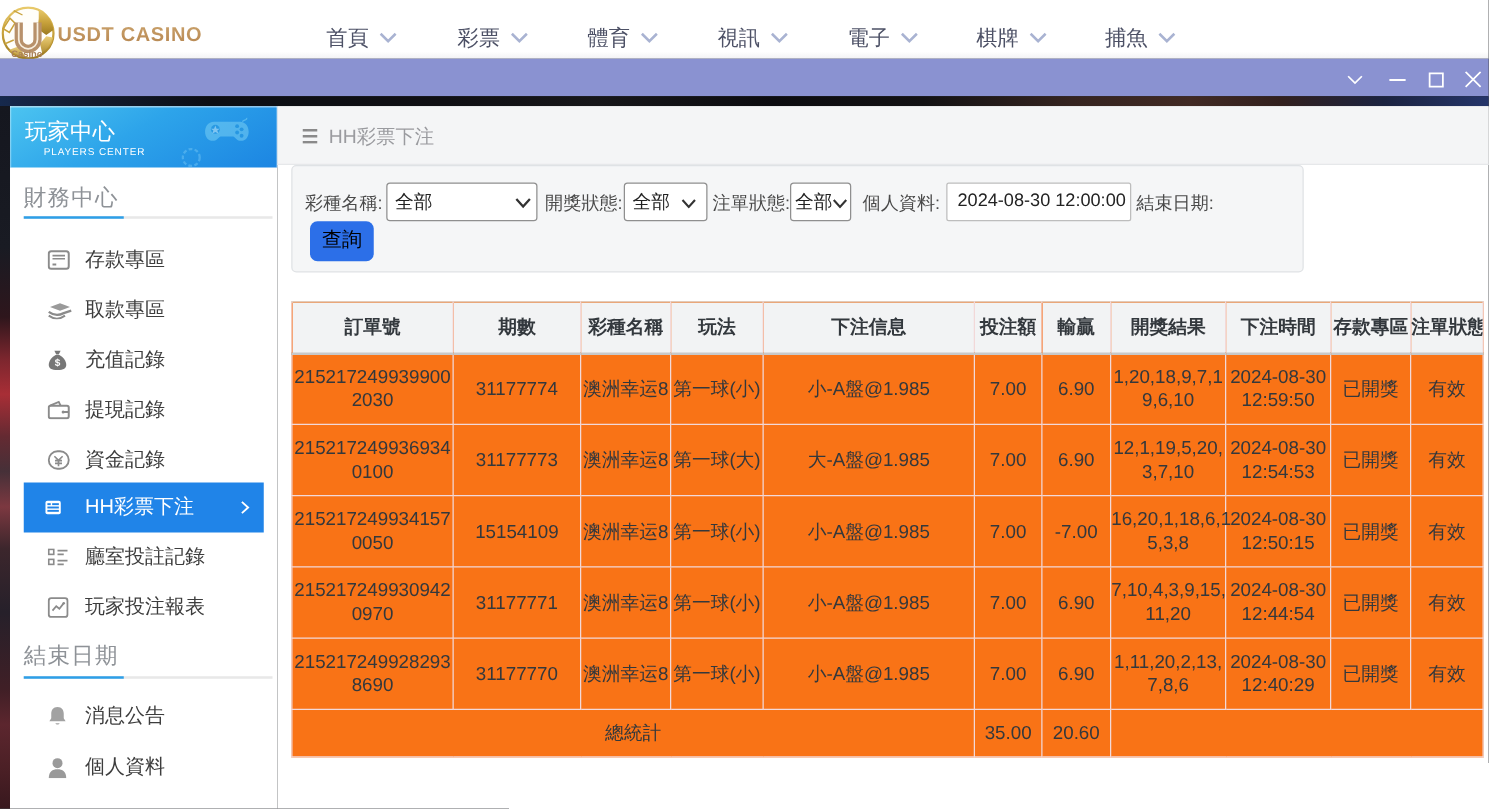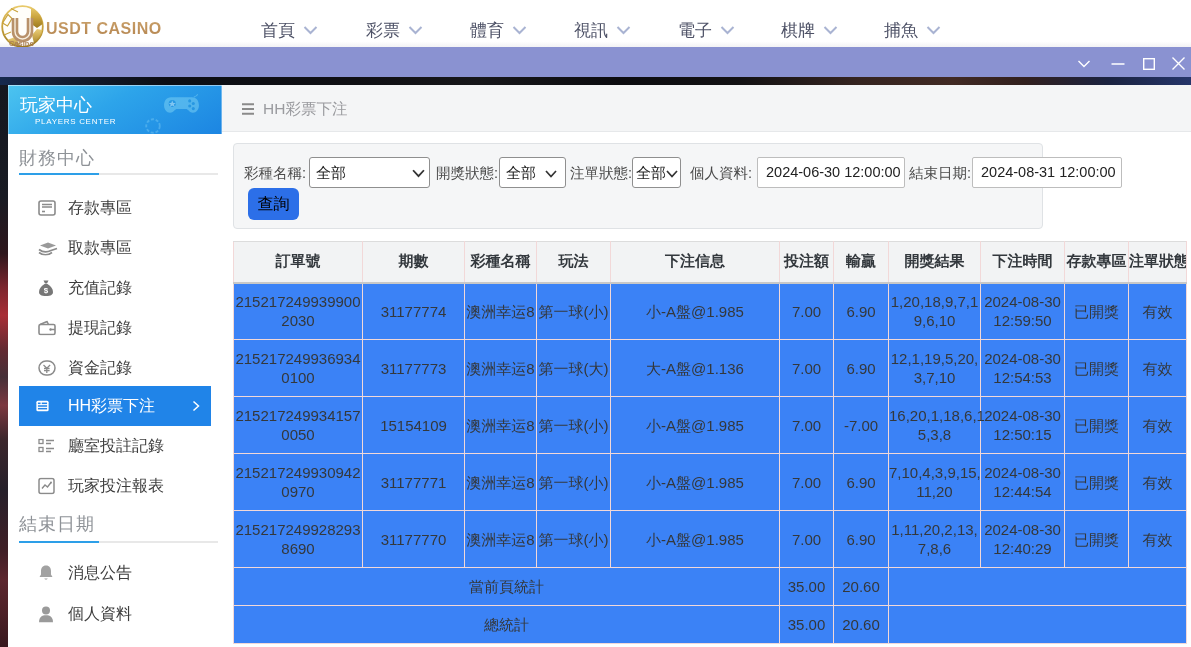--- a/index.html
+++ b/index.html
@@ -39,29 +39,29 @@
 .mactive { position:absolute; left:11px; top:301px; width:192px; height:39.5px; background:#2084e8; }
 .mactive .mtext { position:absolute; left:49px; top:50%; transform:translateY(-50%); font-size:16px; color:#fff; }
 .mactive svg.ic { position:absolute; left:17px; top:50%; transform:translateY(-50%); }
 .mactive svg.arr { position:absolute; right:10px; top:50%; transform:translateY(-50%); }
 
 
 .content { left:222px; top:85px; width:969px; height:562px; background:#ffffff; }
 .crumb { position:absolute; left:0; top:0; width:969px; height:47px; background:#f4f5f6; border-bottom:1px solid #e6e8ea; }
 .crumb .txt { position:absolute; left:41px; top:14px; font-size:15.5px; color:#9a9b9f; }
 .crumb svg { position:absolute; left:20px; top:18px; }
-.panel { position:absolute; left:11px; top:58px; width:810px; height:86px; background:#f5f6f7; border:1px solid #dfe2e5; border-radius:4px; }
+.panel { position:absolute; left:11px; top:47px; width:810px; height:86px; background:#f5f6f7; border:1px solid #dfe2e5; border-radius:4px; }
 .frow { position:absolute; top:13px; left:0; width:100%; height:32px; }
 .flabel { position:absolute; top:7px; font-size:14.5px; color:#4a4a4a; }
 .fsel { position:absolute; top:0; height:31px; border:1px solid #8f8f8f; border-radius:3px; background:#fff; font-size:15px; color:#222; font-family:"Liberation Sans",sans-serif; padding-left:6px; }
 .finp { position:absolute; top:0; height:31px; white-space:nowrap; overflow:hidden; border:1px solid #bdbdbd; border-radius:2px; background:#fff; font-size:14.5px; color:#222; font-family:"Liberation Sans",sans-serif; padding-left:8px; }
 .qbtn { position:absolute; left:14px; top:44px; width:51px; height:32px; background:#2c6fe8; border-radius:6px; color:#000000; font-size:16px; text-align:center; line-height:32px; }
 
 
-table.grid { position:absolute; left:11px; top:156px; width:953px; border-collapse:collapse; table-layout:fixed; background:#3b82f6; }
+table.grid { position:absolute; left:11px; top:156px; width:953px; border-collapse:collapse; table-layout:fixed; background:#f97316; }
 table.grid th { white-space:nowrap; overflow:hidden; padding:0; background:#f2f3f4; font-size:15px; font-weight:bold; color:#33383d; height:41px;
   border-top:1px solid #dcdcdc; border-bottom:2px solid #c8c8c8; border-right:1px solid #f2d8d8; text-align:center; }
 table.grid td { padding:0; font-size:15px; color:#34383c; text-align:center; height:57.1px;
   border-right:1px solid #f2d8d8; border-bottom:1px solid #f2d8d8; white-space:nowrap; line-height:19px; }
 table.grid th:first-child, table.grid td:first-child { border-left:1px solid #f2d8d8; }
 table.grid tr.sum td { height:38px; }
 </style>
 </head>
 <body>
 
@@ -252,23 +252,22 @@
           </svg></div>
       <div class="flabel" style="left:202px">開獎狀態:</div>
       <div class="fsel" style="left:265px;width:67px;line-height:29px">全部<svg style="position:absolute;right:8px;top:12px" width="12" height="8" viewBox="0 0 12 8">
             <path d="M1 1 L6 6.5 L11 1" stroke="#333" stroke-width="1.7" fill="none"></path>
           </svg></div>
       <div class="flabel" style="left:336px">注單狀態:</div>
       <div class="fsel" style="left:398px;width:49px;line-height:29px;padding-left:3px">全部<svg style="position:absolute;right:2px;top:12px" width="12" height="8" viewBox="0 0 12 8">
             <path d="M1 1 L6 6.5 L11 1" stroke="#333" stroke-width="1.7" fill="none"></path>
           </svg></div>
       <div class="flabel" style="left:456px">個人資料:</div>
-      <div class="finp" style="left:523px;width:148px;line-height:29px">2024-06-30 12:00:00</div>
+      <div class="finp" style="left:523px;width:148px;line-height:29px">2024-08-30 12:00:00</div>
       <div class="flabel" style="left:675px">結束日期:</div>
-      <div class="finp" style="left:738px;width:150px;line-height:29px">2024-08-31 12:00:00</div>
     </div>
     <div class="qbtn">查詢</div>
   </div>
   <table class="grid">
     <colgroup>
       <col style="width:129px">
         <col style="width:102px">
         <col style="width:72px">
         <col style="width:74px">
       <col style="width:169px">
@@ -304,21 +303,21 @@
           <td>1,20,18,9,7,1<br>9,6,10</td>
           <td>2024-08-30<br>12:59:50</td>
           <td>已開獎</td>
           <td>有效</td>
     </tr>
     <tr>
       <td>215217249936934<br>0100</td>
           <td>31177773</td>
           <td>澳洲幸运8</td>
           <td>第一球(大)</td>
-          <td>大-A盤@1.136</td>
+          <td>大-A盤@1.985</td>
           <td>7.00</td>
           <td>6.90</td>
           <td>12,1,19,5,20,<br>3,7,10</td>
           <td>2024-08-30<br>12:54:53</td>
           <td>已開獎</td>
           <td>有效</td>
     </tr>
     <tr>
       <td>215217249934157<br>0050</td>
           <td>15154109</td>
@@ -350,26 +349,20 @@
           <td>31177770</td>
           <td>澳洲幸运8</td>
           <td>第一球(小)</td>
           <td>小-A盤@1.985</td>
           <td>7.00</td>
           <td>6.90</td>
           <td>1,11,20,2,13,<br>7,8,6</td>
           <td>2024-08-30<br>12:40:29</td>
           <td>已開獎</td>
           <td>有效</td>
-    </tr>
-    <tr class="sum">
-      <td colspan="5">當前頁統計</td>
-          <td>35.00</td>
-          <td>20.60</td>
-          <td colspan="4"></td>
     </tr>
     <tr class="sum">
       <td colspan="5">總統計</td>
           <td>35.00</td>
           <td>20.60</td>
           <td colspan="4"></td>
     </tr>
   </tbody>
     </table>
 </div>

